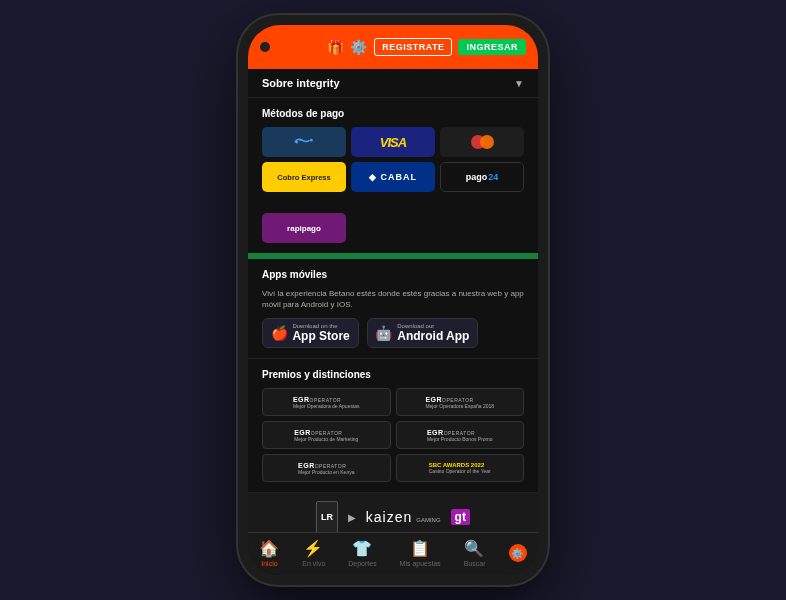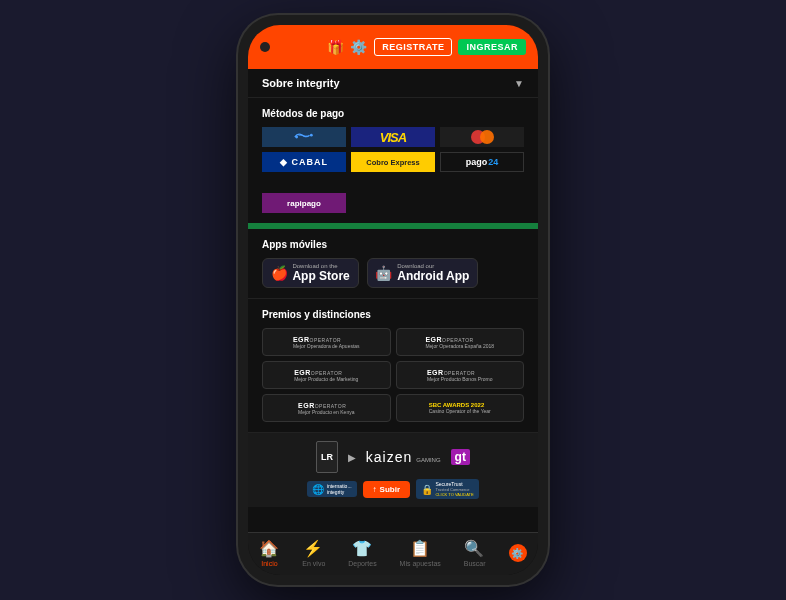--- a/index.html
+++ b/index.html
@@ -115,22 +115,22 @@
       font-weight: 600;
       margin-bottom: 8px;
     }
     .payment-grid {
       display: grid;
       grid-template-columns: repeat(3, 1fr);
       gap: 5px;
     }
     .payment-card {
       background: #1e1e2e;
-      border-radius: 0;
-      height: 20px;
+      border-radius: 5px;
+      height: 30px;
       display: flex;
       align-items: center;
       justify-content: center;
       overflow: hidden;
     }
     
     .pay-handshake {
       background: #1a3a5c;
       display: flex; align-items: center; justify-content: center;
     }
@@ -300,42 +300,43 @@
 
           <div class="payment-card pay-visa">
             <span style="color:#ffd700;font-size:13px;font-weight:900;font-style:italic;letter-spacing:-1px;">VISA</span>
           </div>
 
           <div class="payment-card pay-mastercard">
             <div class="mc-red"></div>
             <div class="mc-orange"></div>
           </div>
 
+          <div class="payment-card pay-cobro">
+            <span style="color:#222;font-size:7.5px;font-weight:800;">Cobro Express</span>
+          </div>
+
           <div class="payment-card pay-cabal">
             <span style="color:white;font-size:9px;font-weight:800;letter-spacing:1px;">◆ CABAL</span>
-          </div>
-
-          <div class="payment-card pay-cobro">
-            <span style="color:#222;font-size:7.5px;font-weight:800;">Cobro Express</span>
           </div>
 
           <div class="payment-card pay-pago">
             <span style="color:white;font-size:9px;font-weight:700;">pago </span>
             <span class="blue-num" style="color:#2196F3;font-size:9px;font-weight:900;">24</span>
           </div>
 
           <div class="payment-card pay-rapipago" style="grid-column: 1;">
             <span style="color:white;font-size:8px;font-weight:800;">rapipago</span>
           </div>
 
         </div>
       </div>
 
       <div class="apps-section">
         <div class="subsection-title">Apps móviles</div>
+        <div class="apps-desc">Viví la experiencia Betano estés donde estés gracias a nuestra web y app móvil para Android y IOS.</div>
         <div class="store-buttons">
 
           <div class="store-btn">
             <span class="store-icon">🍎</span>
             <div class="store-text-block">
               <span class="store-small">Download on the</span>
               <span class="store-name">App Store</span>
             </div>
           </div>
 

